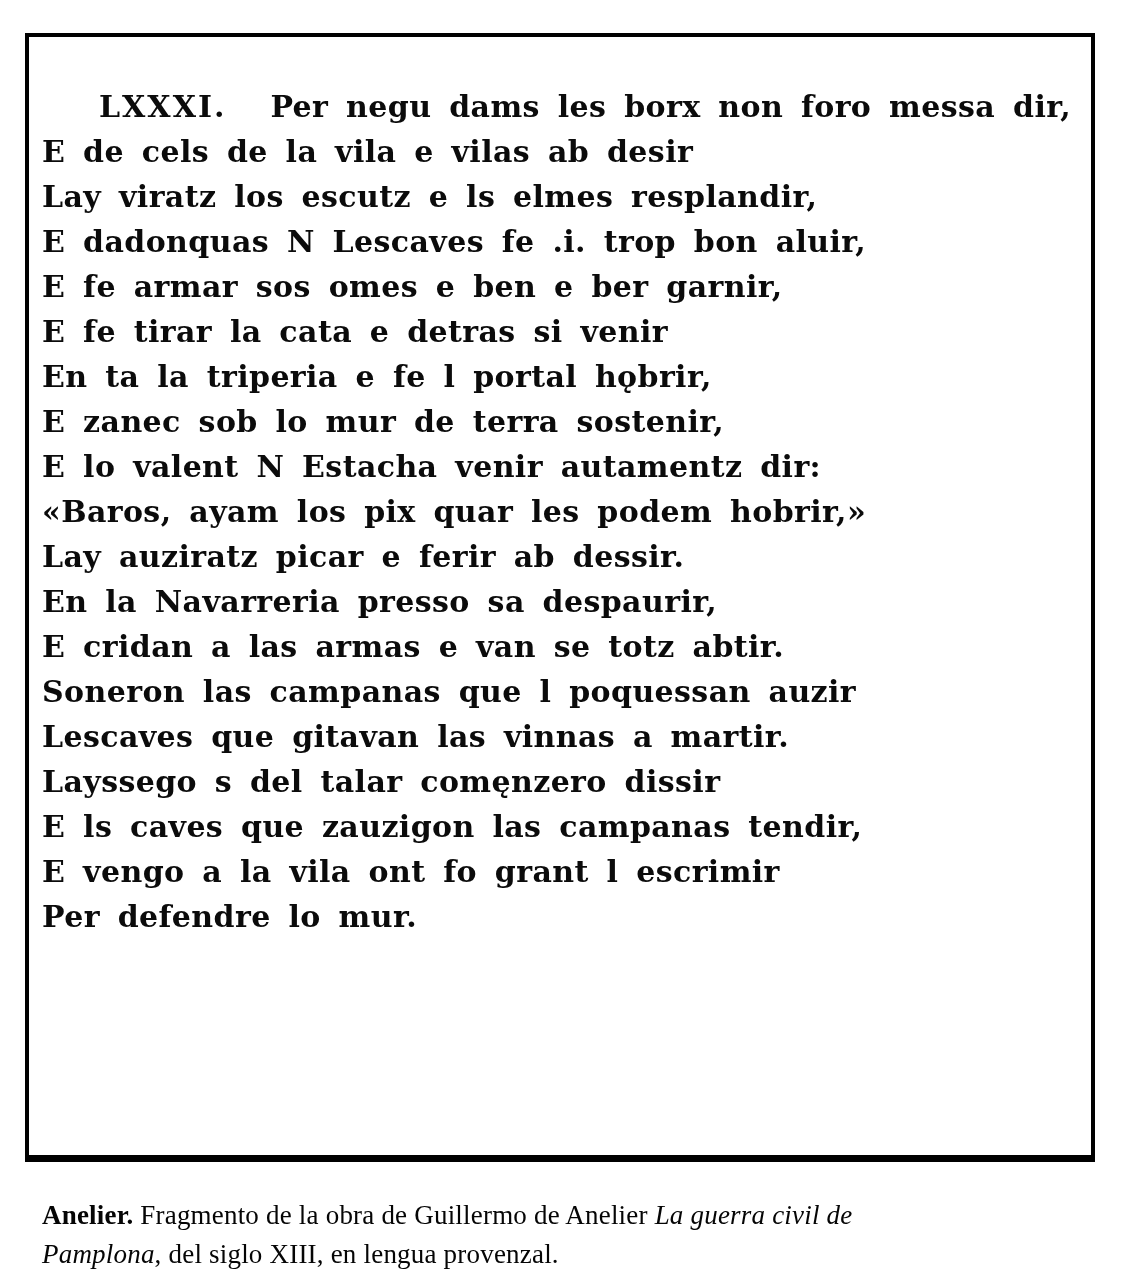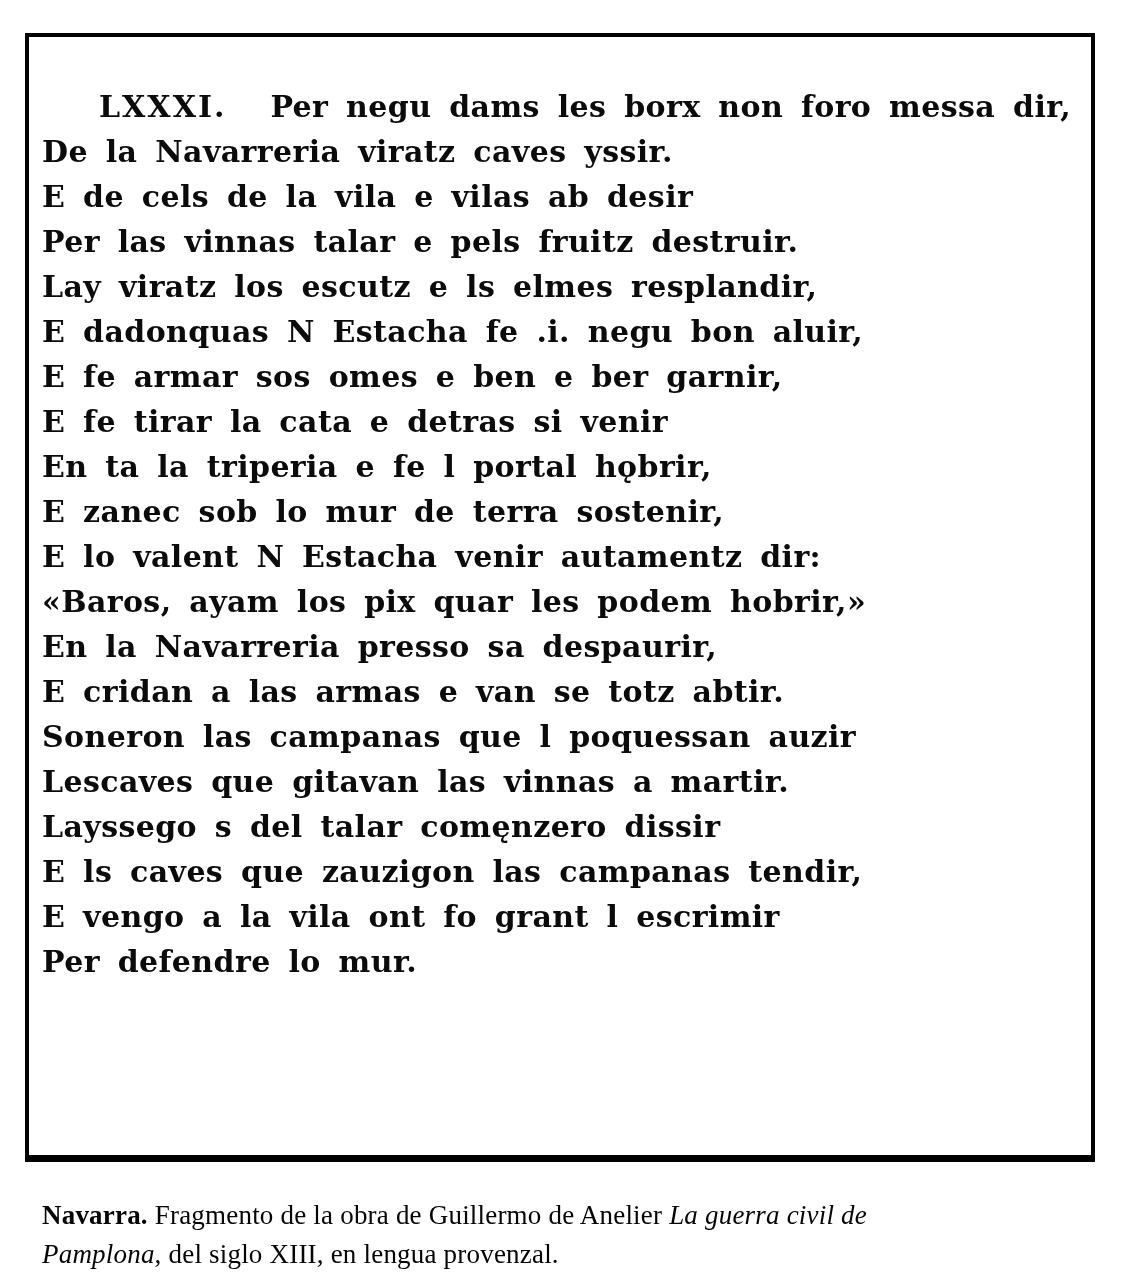--- a/index.html
+++ b/index.html
@@ -64,44 +64,43 @@
 </head>
 <body>
 
 <div class="page">
 
   <div class="verse-box">
     <div class="vline">
       <span class="stanza-num">LXXXI.</span><span>Per negu dams les borx non foro messa dir,</span>
     </div>
     <div id="verse-lines">
-        <div class="vline">De la Navarreria viratz caves yssir.</div>
         <div class="vline">E de cels de la vila e vilas ab desir</div>
-        <div class="vline">Per las vinnas talar e pels fruitz destruir.</div>
         <div class="vline">Lay viratz los escutz e ls elmes resplandir,</div>
-        <div class="vline">E dadonquas N Estacha fe .i. negu bon aluir,</div>
+        <div class="vline">E dadonquas N Lescaves fe .i. trop bon aluir,</div>
         <div class="vline">E fe armar sos omes e ben e ber garnir,</div>
         <div class="vline">E fe tirar la cata e detras si venir</div>
         <div class="vline">En ta la triperia e fe l portal hǫbrir,</div>
         <div class="vline">E zanec sob lo mur de terra sostenir,</div>
         <div class="vline">E lo valent N Estacha venir autamentz dir:</div>
         <div class="vline">«Baros, ayam los pix quar les podem hobrir,»</div>
+        <div class="vline">Lay auziratz picar e ferir ab dessir.</div>
         <div class="vline">En la Navarreria presso sa despaurir,</div>
         <div class="vline">E cridan a las armas e van se totz abtir.</div>
         <div class="vline">Soneron las campanas que l poquessan auzir</div>
         <div class="vline">Lescaves que gitavan las vinnas a martir.</div>
         <div class="vline">Layssego s del talar comęnzero dissir</div>
         <div class="vline">E ls caves que zauzigon las campanas tendir,</div>
         <div class="vline">E vengo a la vila ont fo grant l escrimir</div>
         <div class="vline">Per defendre lo mur.</div>
       </div>
   </div>
 
   <p class="caption">
     <span class="cap-line">
-      <strong>Navarra.</strong>
+      <strong>Anelier.</strong>
       <span>Fragmento de la obra de Guillermo de Anelier</span>
       <em>La guerra civil de</em>
     </span>
     <span class="cap-line"><em>Pamplona</em><span>, del siglo XIII, en lengua provenzal.</span></span>
   </p>
 
 </div>
 
 </body></html>

